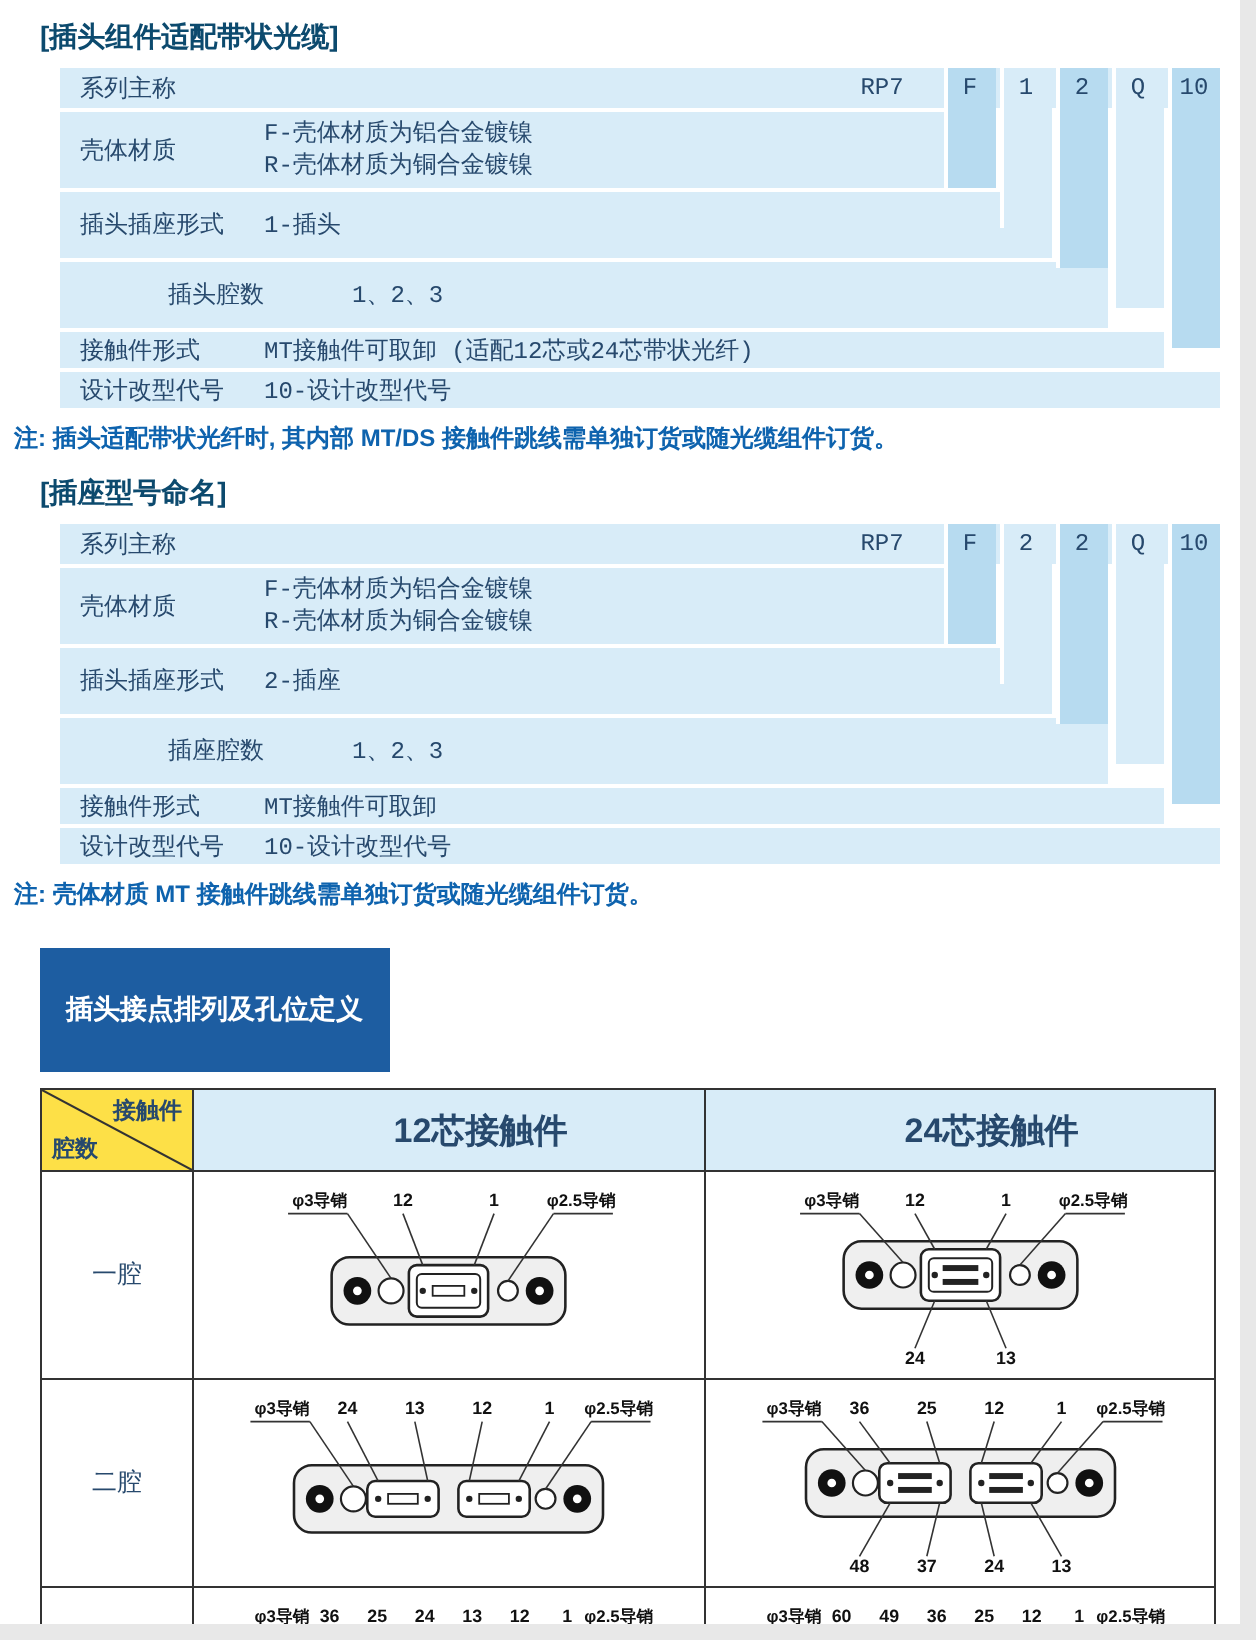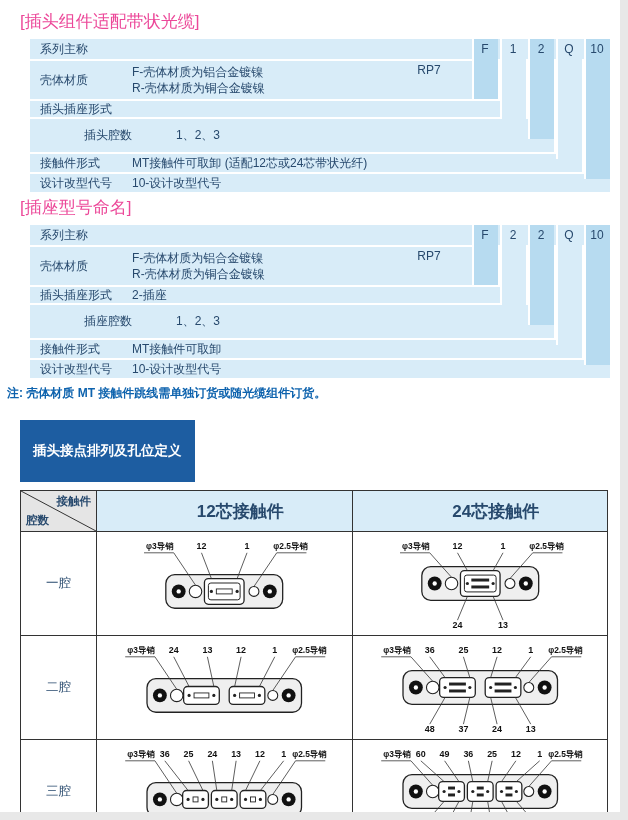--- a/index.html
+++ b/index.html
@@ -1,62 +1,62 @@
 <!DOCTYPE html>
 <html><head>
 <meta charset="utf-8">
 <style>
   html,body{margin:0;padding:0;}
   body{background:#e8e8e8;font-family:"Liberation Sans","DejaVu Sans",sans-serif;}
   .page{width:620px;height:812px;background:#fff;overflow:hidden;box-sizing:border-box;padding-top:6px;}
 
   
-  .bracket-h{margin:4px 0 6px 20px;font-size:17px;font-weight:400;color:#ec4899;}
-
-  
-  .decoder{position:relative;width:580px;margin-left:30px;}
+  .bracket-h{margin:4px 0 6px 20px;font-size:14px;font-weight:700;color:#0c4a6e;}
+
+  
+  .decoder{position:relative;width:580px;margin-left:30px;font-family:Liberation Mono, monospace;}
   .d-row{background:#d8ecf8;margin-bottom:2px;display:flex;align-items:center;
          font-size:12px;color:#27496d;box-sizing:border-box;}
   .d-row .lab{flex:0 0 92px;padding-left:10px;}
   .d-row .val{flex:1;}
   .d-row .val .vline{line-height:16px;}
   .r1{height:20px;width:580px;}
   .r2{height:38px;width:468px;}
-  .r3{height:16px;width:496px;}
+  .r3{height:33px;width:496px;}
   .r4{height:33px;width:524px;padding-left:44px;}
   .r5{height:18px;width:552px;}
   .r6{height:18px;width:580px;margin-bottom:0;}
   .code-band{position:absolute;top:0;width:26px;box-sizing:border-box;border-left:2px solid #fff;}
   .band-f {left:442px;height:60px; background:#b7dbf0;}
   .band-1 {left:470px;height:80px; background:#d8ecf8;}
   .band-2 {left:498px;height:100px;background:#b7dbf0;}
   .band-q {left:526px;height:120px;background:#d8ecf8;}
   .band-10{left:554px;height:140px;background:#b7dbf0;}
   .d-code{position:absolute;top:0;height:20px;line-height:20px;text-align:center;
           width:28px;font-size:12px;color:#27496d;}
-  .code-rp7{left:378px;width:42px;margin-top:21px;}
+  .code-rp7{left:390px;width:42px;}
   .code-1{left:441px;} .code-2{left:469px;} .code-3{left:497px;}
   .code-4{left:525px;} .code-5{left:553px;}
 
   .note{margin:7px 0 10px 7px;font-size:12px;font-weight:700;color:#0e63ae;}
 
   
   .section-bar{display:inline-block;margin:8px 0 8px 20px;background:#1d5da1;color:#fff;
                font-size:13.5px;font-weight:700;padding:22px 13px;}
 
   
   .arr-table{margin-left:20px;width:588px;box-sizing:border-box;display:grid;
              grid-template-columns:75px 1fr 1fr;grid-template-rows:40px 104px 104px 104px;
              border:1.5px solid #333;}
   .arr-cell{border-left:1px solid #333;border-top:1px solid #333;box-sizing:border-box;
             display:flex;align-items:center;justify-content:center;background:#fff;}
   .arr-cell:nth-child(-n+3){border-top:none;}
   .arr-cell:nth-child(3n+1){border-left:none;}
   .arr-head{background:#d8ecf8;font-size:17px;font-weight:700;color:#27496d;padding-left:32px;}
-  .corner{background:#e5e5e5;position:relative;display:block;padding-left:32px;}
+  .corner{background:#fde047;position:relative;display:block;padding-left:32px;}
   .corner svg{position:absolute;left:0;top:0;width:100%;height:100%;}
   .corner .ct{position:absolute;top:3px;right:5px;font-size:11.5px;font-weight:600;color:#27496d;}
   .corner .cb{position:absolute;bottom:3px;left:5px;font-size:11.5px;font-weight:600;color:#27496d;}
   .cav{font-size:12.5px;color:#27496d;}
   .diag svg{width:100%;height:100%;display:block;}
 </style>
 </head>
 <body>
 
 <div class="page">
@@ -70,20 +70,21 @@
     </div>
     <div class="d-row r2">
       <span class="lab">壳体材质</span>
       <div class="val">
         <div class="vline">F-壳体材质为铝合金镀镍</div>
         <div class="vline">R-壳体材质为铜合金镀镍</div>
       </div>
     </div>
     <div class="d-row r3">
       <span class="lab">插头插座形式</span>
+      <div class="val">1-插头</div>
     </div>
     <div class="d-row r4">
       <span class="lab">插头腔数</span>
       <div class="val">1、2、3</div>
     </div>
     <div class="d-row r5">
       <span class="lab">接触件形式</span>
       <div class="val">MT接触件可取卸 (适配12芯或24芯带状光纤)</div>
     </div>
     <div class="d-row r6">
@@ -96,20 +97,21 @@
     <div class="code-band band-q"></div>
     <div class="code-band band-10"></div>
     <span class="d-code code-rp7">RP7</span>
     <span class="d-code code-1">F</span>
     <span class="d-code code-2">1</span>
     <span class="d-code code-3">2</span>
     <span class="d-code code-4">Q</span>
     <span class="d-code code-5">10</span>
   </div>
 
+  <div class="note">注: 插头适配带状光纤时, 其内部 MT/DS 接触件跳线需单独订货或随光缆组件订货。</div>
 
   
   <div class="bracket-h">[插座型号命名]</div>
 
   <div class="decoder">
     <div class="d-row r1">
       <span class="lab">系列主称</span>
     </div>
     <div class="d-row r2">
       <span class="lab">壳体材质</span>

